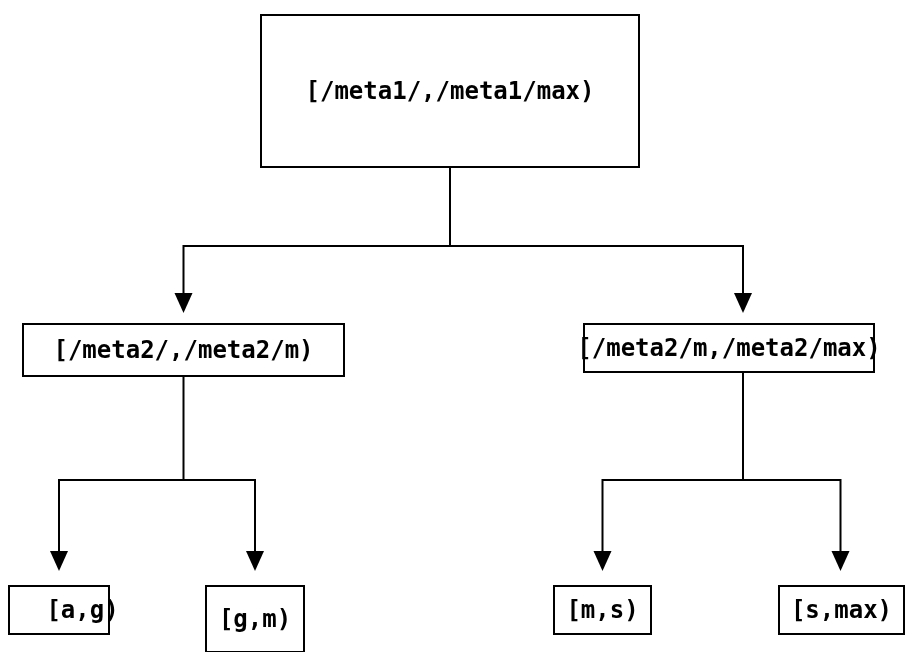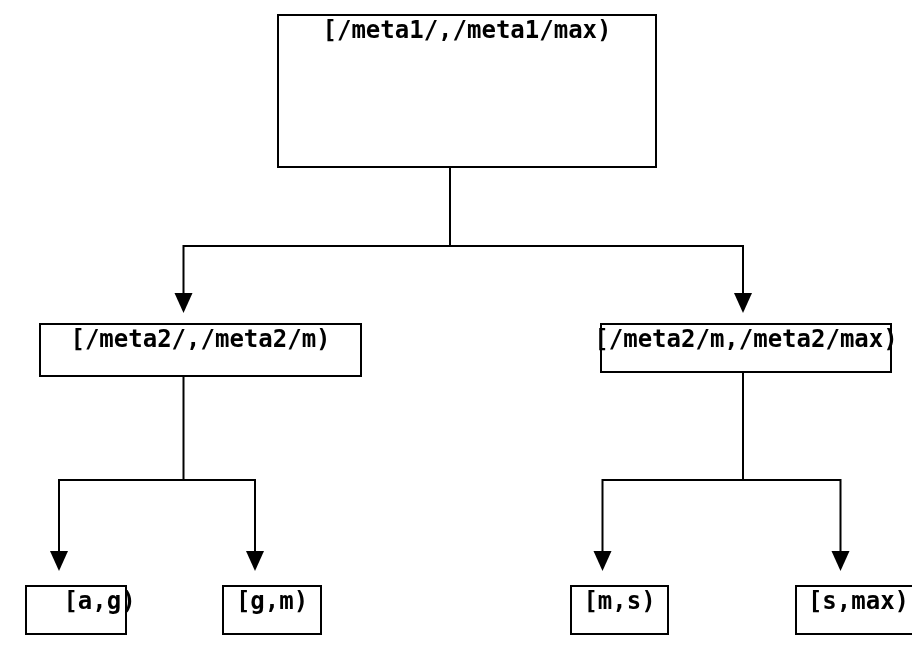--- a/index.html
+++ b/index.html
@@ -21,32 +21,32 @@
     top: 0;
     width: 912px;
     height: 652px;
   }
   .node {
     position: absolute;
     box-sizing: border-box;
     border: 2px solid #000000;
     background: #ffffff;
     display: flex;
+    align-items: center;
     justify-content: center;
     font-weight: bold;
     font-size: 24px;
     color: #000000;
     white-space: nowrap;
-    margin-left: 17px;
   }
   .node-root       { left: 260px; top: 14px;  width: 380px; height: 154px; }
   .node-meta2-low  { left: 22px;  top: 323px; width: 323px; height: 54px; }
   .node-meta2-high { left: 583px; top: 323px; width: 292px; height: 50px; }
   .node-leaf-ag    { left: 8px;   top: 585px; width: 102px; height: 50px; padding-left: 47px; }
-  .node-leaf-gm    { left: 205px; top: 585px; width: 100px; height: 50px; }
+  .node-leaf-gm    { left: 205px; top: 585px; width: 100px; height: 68px; }
   .node-leaf-ms    { left: 553px; top: 585px; width: 99px;  height: 50px; }
   .node-leaf-smax  { left: 778px; top: 585px; width: 127px; height: 50px; }
   .edge {
     fill: none;
     stroke: #000000;
     stroke-width: 2;
   }
   .arrowhead {
     fill: #000000;
     stroke: none;

